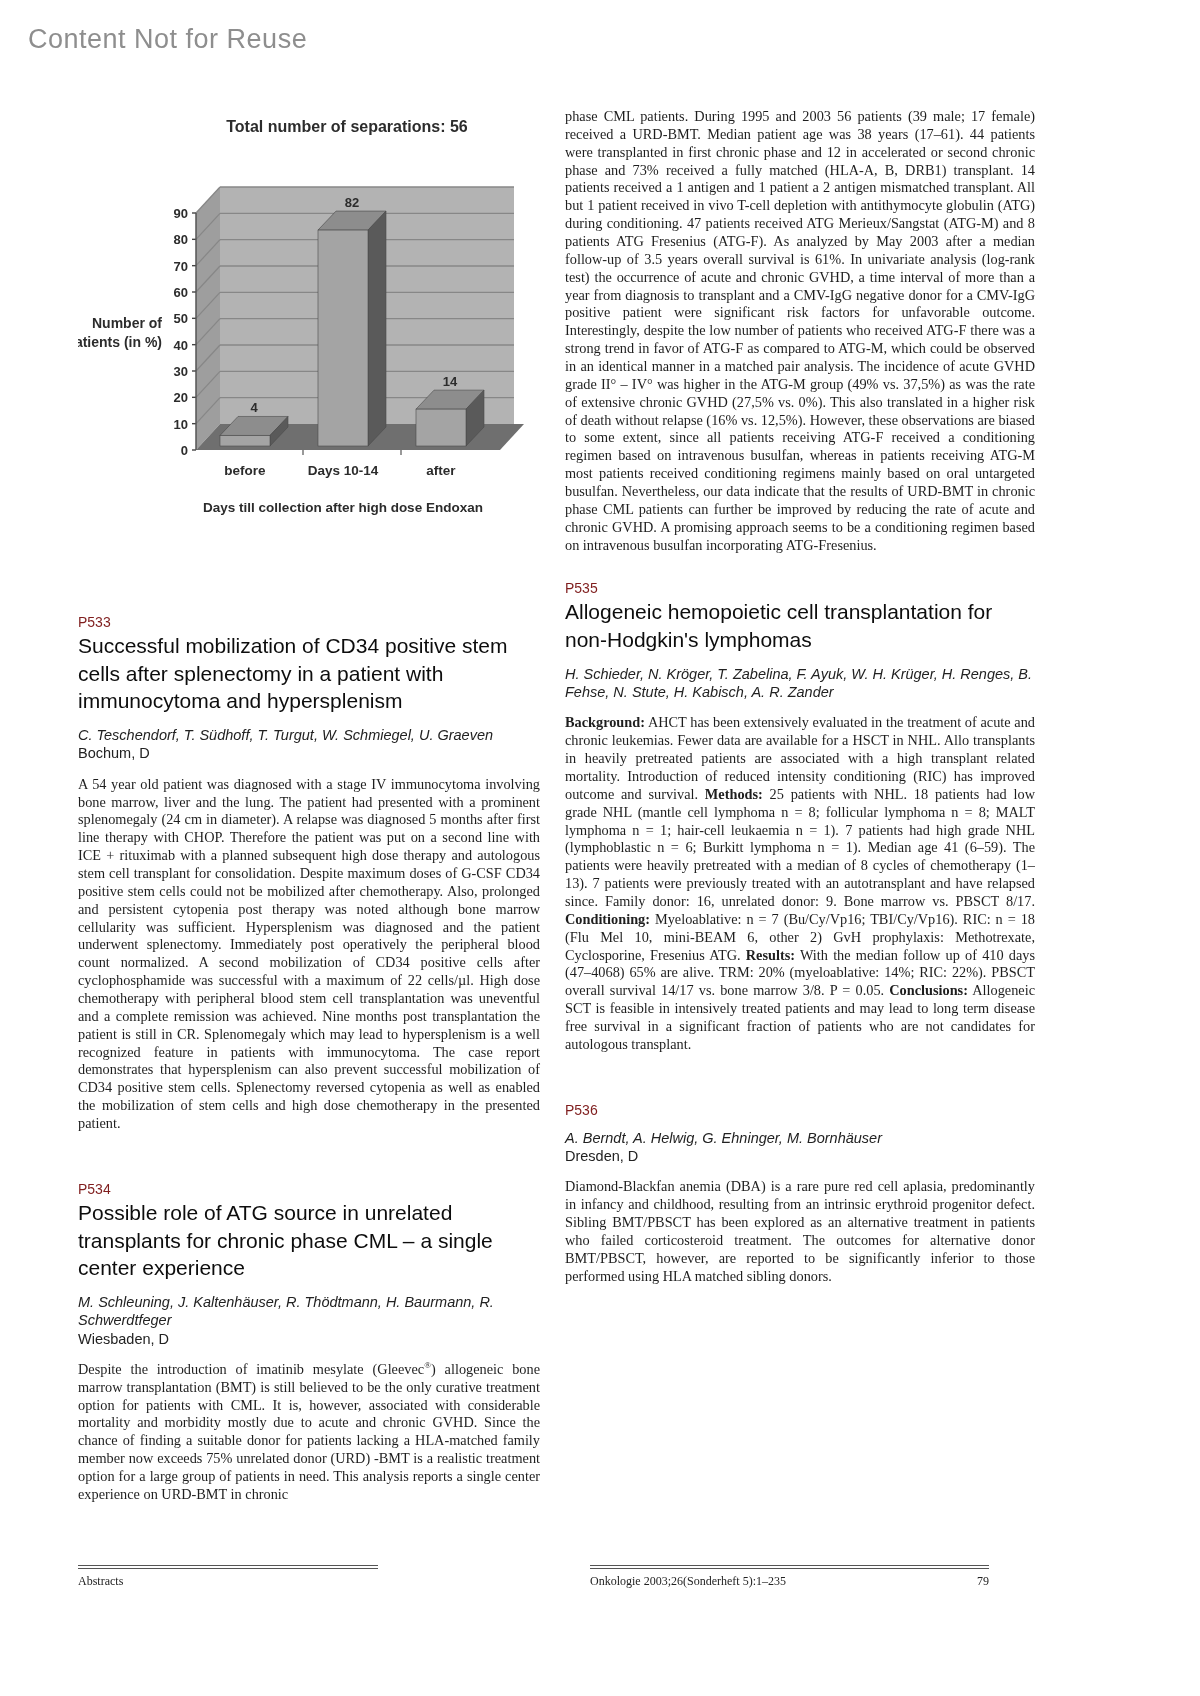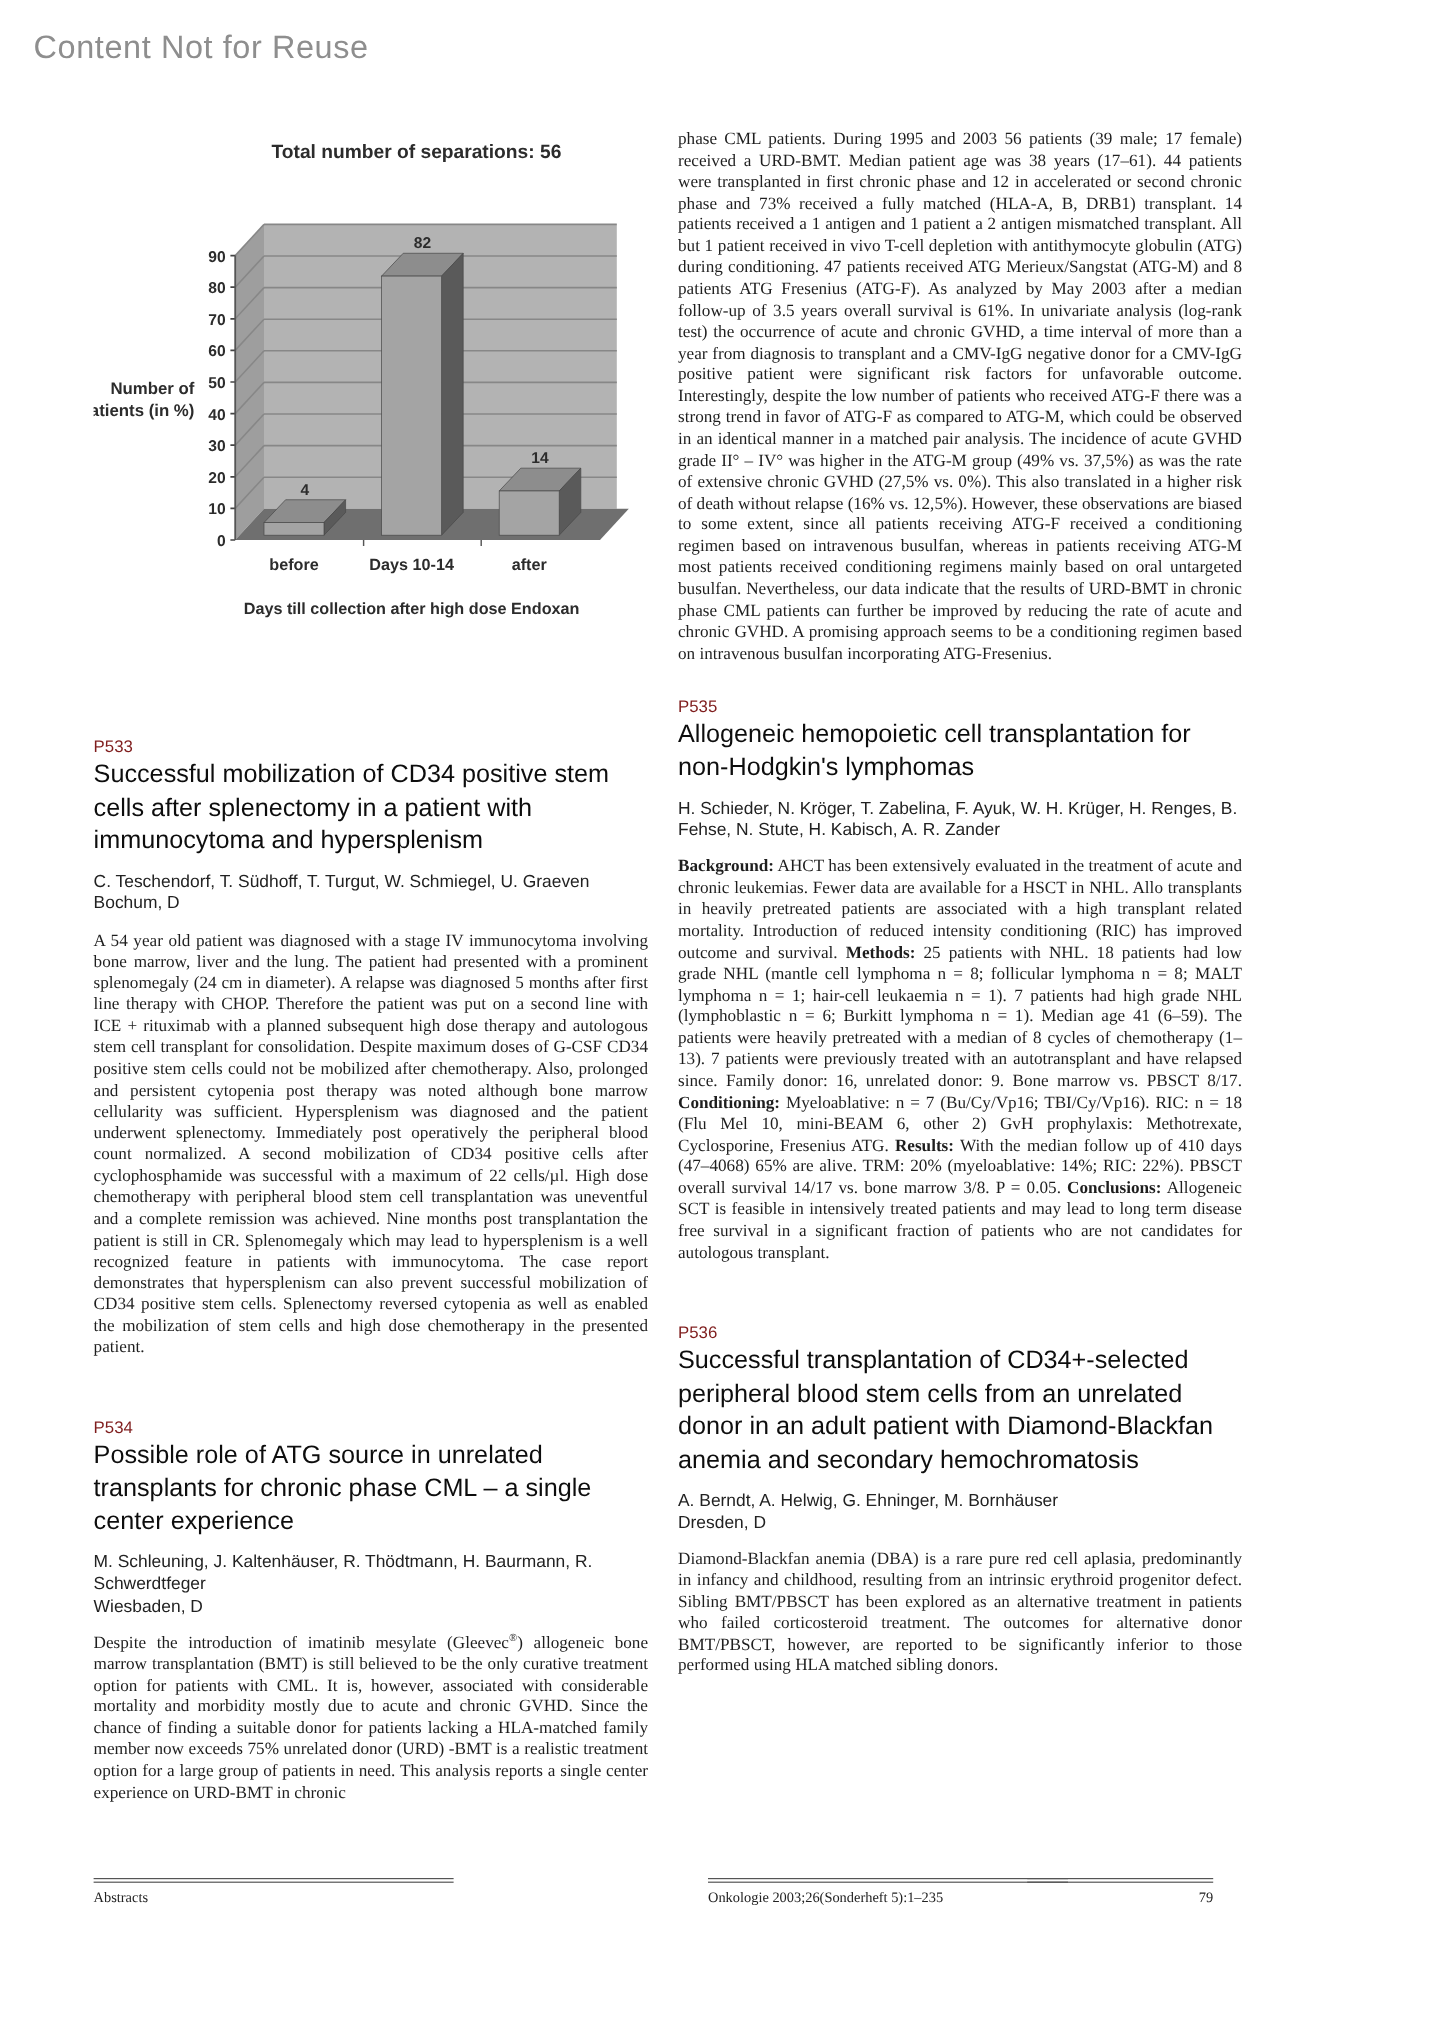--- a/index.html
+++ b/index.html
@@ -8,37 +8,37 @@
   .watermark{position:absolute;left:28px;top:24px;font-size:27px;color:#8e8e8e;
              font-family:"Liberation Sans",sans-serif;letter-spacing:0.5px;}
   .col{position:absolute;top:108px;}
   .col-left{left:78px;width:462px;}
   .col-right{left:565px;width:470px;}
   .figure{width:460px;height:412px;}
   .figure svg{filter:blur(0.55px);}
   .abstract{margin:0;}
   .abs-id{font-size:14px;color:#7f1d1d;margin-bottom:2px;}
   .abs-title{font-size:21px;font-weight:normal;color:#0d0d0d;line-height:1.32;}
-  .abs-authors{font-size:14.5px;color:#222;line-height:1.26;margin-top:11px;}
+  .abs-authors{font-size:14.5px;font-style:italic;color:#222;line-height:1.26;margin-top:11px;}
   .abs-loc{font-size:14.5px;color:#222;line-height:1.26;}
   .body-text{font-family:"Liberation Serif",serif;font-size:14.3px;line-height:1.25;
              text-align:justify;color:#1e1e1e;margin-top:13px;hyphens:auto;-webkit-hyphens:auto;}
   .cont{margin-top:0;}
   .seg-b{font-weight:bold;}
   .seg-sup{vertical-align:super;font-size:9px;line-height:0;}
   .m-p533{margin-top:94px;}
   .m-p534{margin-top:48px;}
   .m-p535{margin-top:26px;}
   .m-p536{margin-top:48px;}
   .footer{position:absolute;top:1565px;left:0;width:1200px;height:40px;
           font-family:"Liberation Serif",serif;font-size:12px;color:#222;}
   .f-cell{position:absolute;top:0;}
   .f-left{left:78px;width:300px;}
   .f-mid{left:590px;width:300px;}
-  .f-right{left:856px;width:155px;text-align:right;}
+  .f-right{left:834px;width:155px;text-align:right;}
   .rule{height:2px;border-top:1.6px solid #555;border-bottom:1.2px solid #555;margin-bottom:5px;}
 </style>
 </head>
 <body>
 
 <div class="page">
 
   <div class="watermark">Content Not for Reuse</div>
 
   <div class="col col-left">
@@ -135,21 +135,20 @@
 
     <section class="abstract m-p535">
       <div class="abs-id">P535</div>
       <div class="abs-title">Allogeneic hemopoietic cell transplantation for non-Hodgkin's lymphomas</div>
       <div class="abs-authors">H. Schieder, N. Kröger, T. Zabelina, F. Ayuk, W. H. Krüger, H. Renges, B. Fehse, N. Stute, H. Kabisch, A. R. Zander</div>
       <p class="body-text"><span class="seg-b">Background:</span><span> AHCT has been extensively evaluated in the treatment of acute and chronic leukemias. Fewer data are available for a HSCT in NHL. Allo transplants in heavily pretreated patients are associated with a high transplant related mortality. Introduction of reduced intensity conditioning (RIC) has improved outcome and survival. </span><span class="seg-b">Methods:</span><span> 25 patients with NHL. 18 patients had low grade NHL (mantle cell lymphoma n = 8; follicular lymphoma n = 8; MALT lymphoma n = 1; hair-cell leukaemia n = 1). 7 patients had high grade NHL (lymphoblastic n = 6; Burkitt lymphoma n = 1). Median age 41 (6–59). The patients were heavily pretreated with a median of 8 cycles of chemotherapy (1–13). 7 patients were previously treated with an autotransplant and have relapsed since. Family donor: 16, unrelated donor: 9. Bone marrow vs. PBSCT 8/17. </span><span class="seg-b">Conditioning:</span><span> Myeloablative: n = 7 (Bu/Cy/Vp16; TBI/Cy/Vp16). RIC: n = 18 (Flu Mel 10, mini-BEAM 6, other 2) GvH prophylaxis: Methotrexate, Cyclosporine, Fresenius ATG. </span><span class="seg-b">Results:</span><span> With the median follow up of 410 days (47–4068) 65% are alive. TRM: 20% (myeloablative: 14%; RIC: 22%). PBSCT overall survival 14/17 vs. bone marrow 3/8. P = 0.05. </span><span class="seg-b">Conclusions:</span><span> Allogeneic SCT is feasible in intensively treated patients and may lead to long term disease free survival in a significant fraction of patients who are not candidates for autologous transplant.</span></p>
     </section>
 
     <section class="abstract m-p536">
       <div class="abs-id">P536</div>
-      <div class="abs-title">Successful transplantation of CD34+-selected peripheral blood stem cells from an unrelated donor in an adult patient with Diamond-Blackfan anemia and secondary hemochromatosis</div>
       <div class="abs-authors">A. Berndt, A. Helwig, G. Ehninger, M. Bornhäuser</div>
       <div class="abs-loc">Dresden, D</div>
       <p class="body-text">Diamond-Blackfan anemia (DBA) is a rare pure red cell aplasia, predominantly in infancy and childhood, resulting from an intrinsic erythroid progenitor defect. Sibling BMT/PBSCT has been explored as an alternative treatment in patients who failed corticosteroid treatment. The outcomes for alternative donor BMT/PBSCT, however, are reported to be significantly inferior to those performed using HLA matched sibling donors.</p>
     </section>
 
   </div>
 
   <div class="footer">
     <div class="f-cell f-left">
       <div class="rule"></div>

